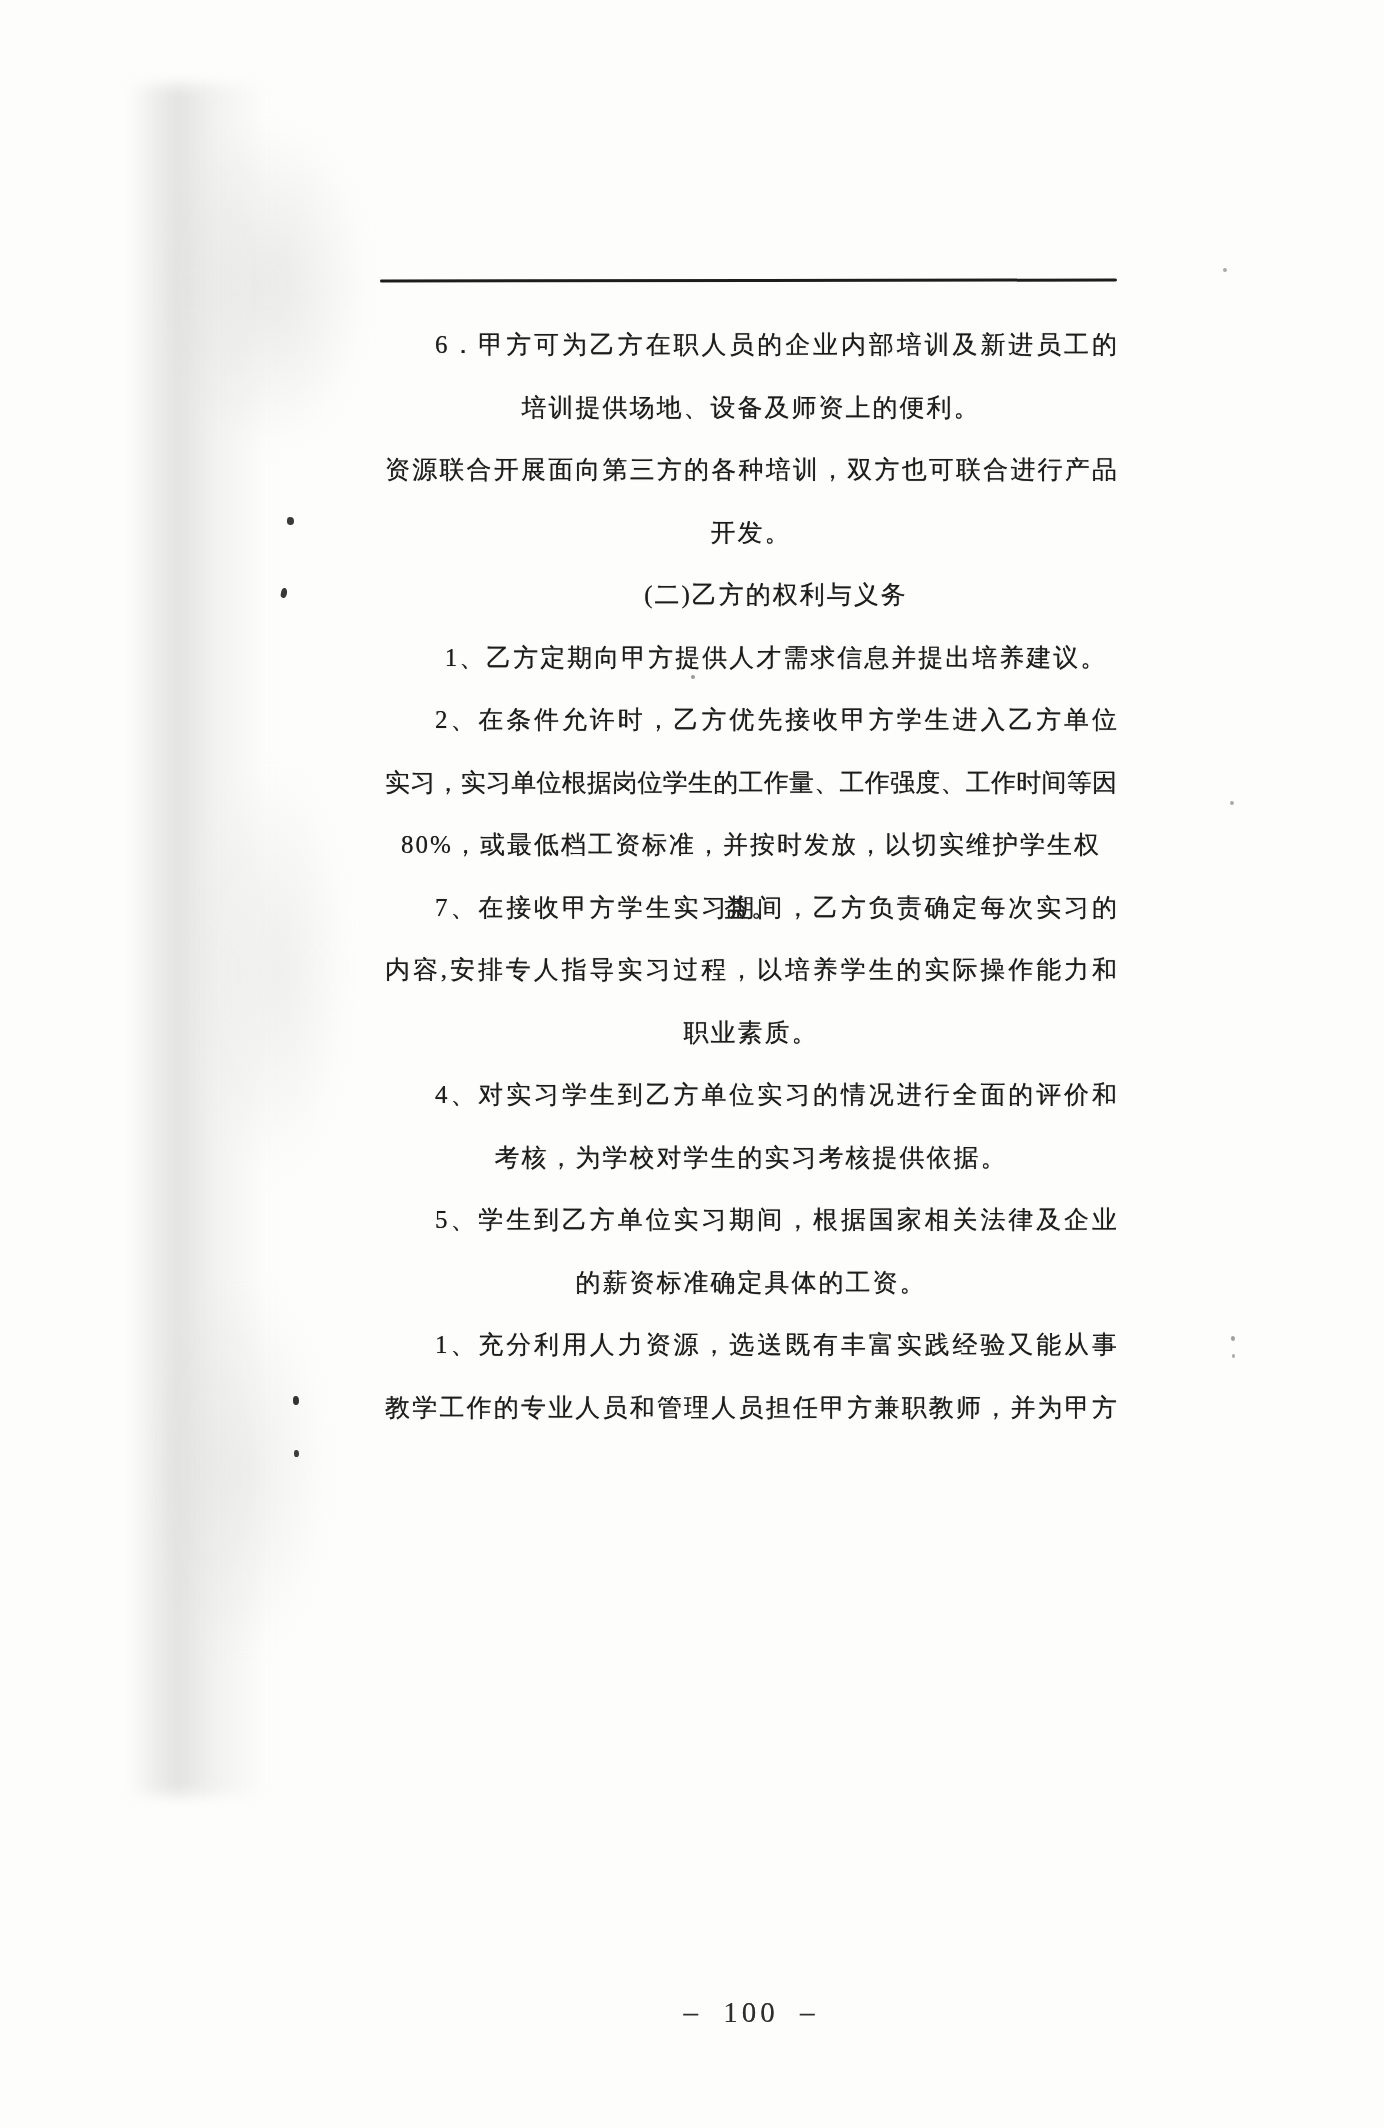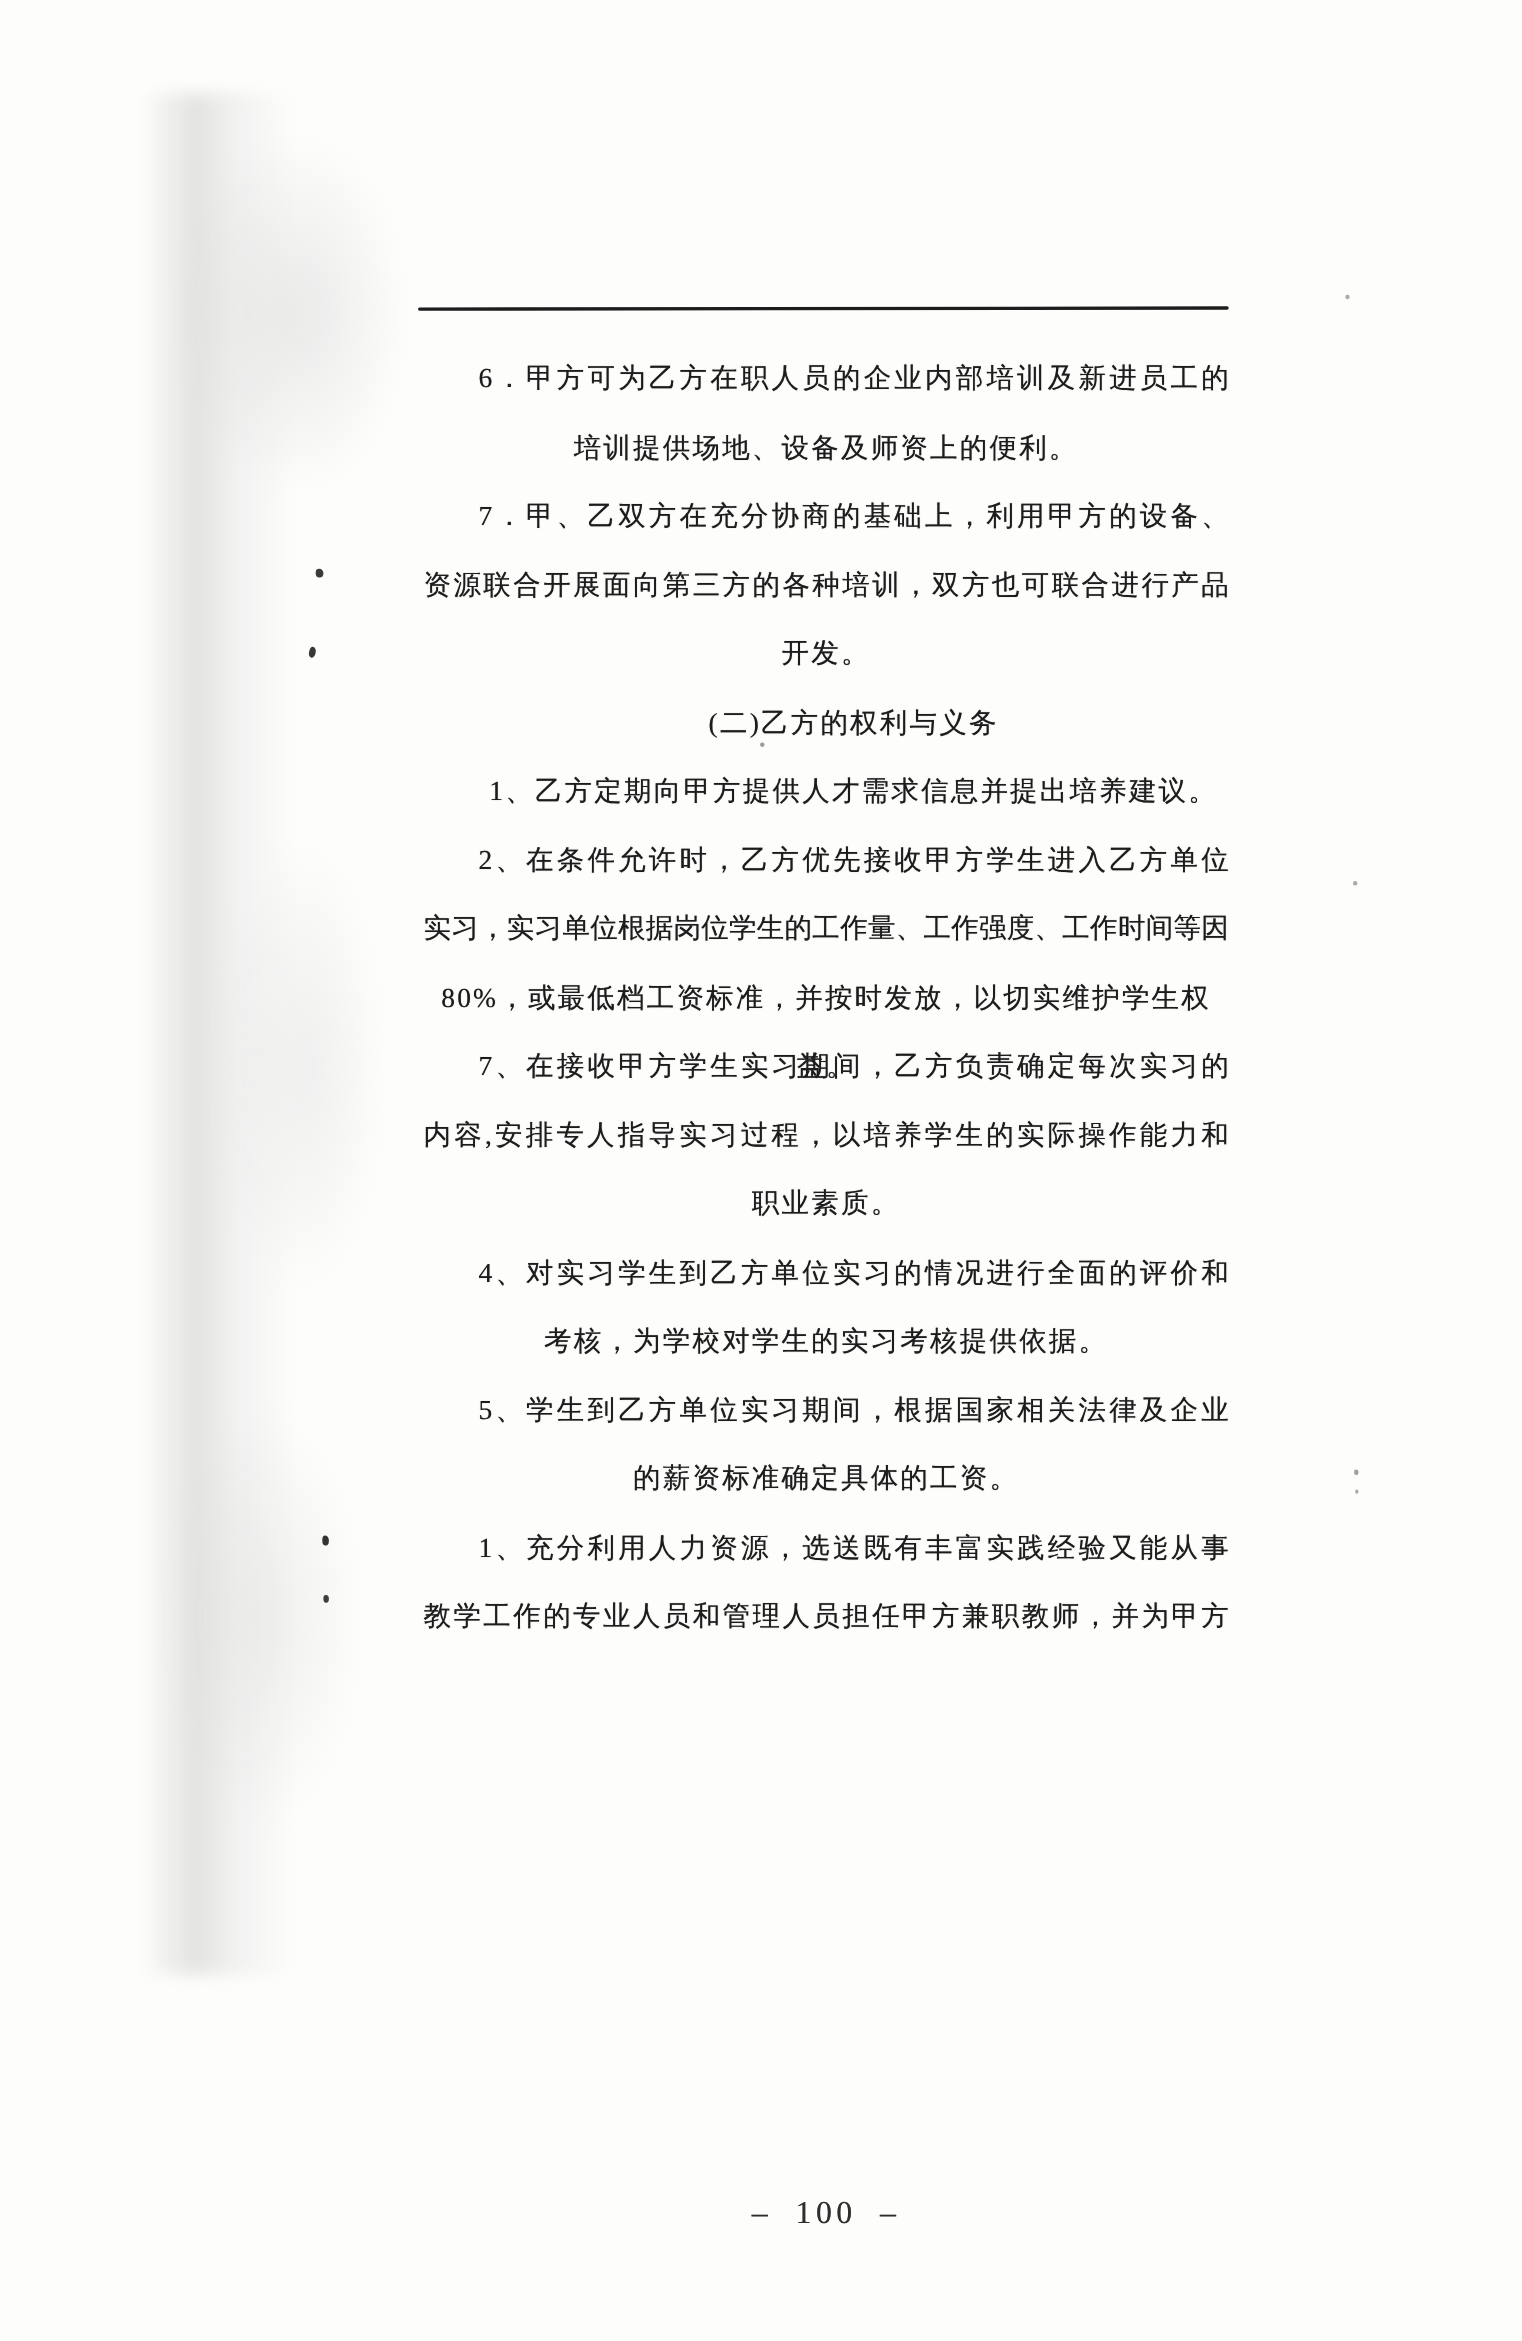--- a/index.html
+++ b/index.html
@@ -56,21 +56,20 @@
   <div class="scan-band"></div>
   <div class="scan-blob blob1"></div>
   <div class="scan-blob blob2"></div>
   <div class="scan-blob blob3"></div>
 
   <div class="rule"></div>
 
   <div class="textblock">
       <div class="tline indent fill">6．甲方可为乙方在职人员的企业内部培训及新进员工的</div>
       <div class="tline">培训提供场地、设备及师资上的便利。</div>
-      <div class="tline indent fill">7．甲、乙双方在充分协商的基础上，利用甲方的设备、</div>
       <div class="tline fill">资源联合开展面向第三方的各种培训，双方也可联合进行产品</div>
       <div class="tline">开发。</div>
       <div class="tline indent">(二)乙方的权利与义务</div>
       <div class="tline indent">1、乙方定期向甲方提供人才需求信息并提出培养建议。</div>
       <div class="tline indent fill">2、在条件允许时，乙方优先接收甲方学生进入乙方单位</div>
       <div class="tline fill">实习，实习单位根据岗位学生的工作量、工作强度、工作时间等因</div>
       <div class="tline">80%，或最低档工资标准，并按时发放，以切实维护学生权益。</div>
       <div class="tline indent fill">7、在接收甲方学生实习期间，乙方负责确定每次实习的</div>
       <div class="tline fill">内容,安排专人指导实习过程，以培养学生的实际操作能力和</div>
       <div class="tline">职业素质。</div>

